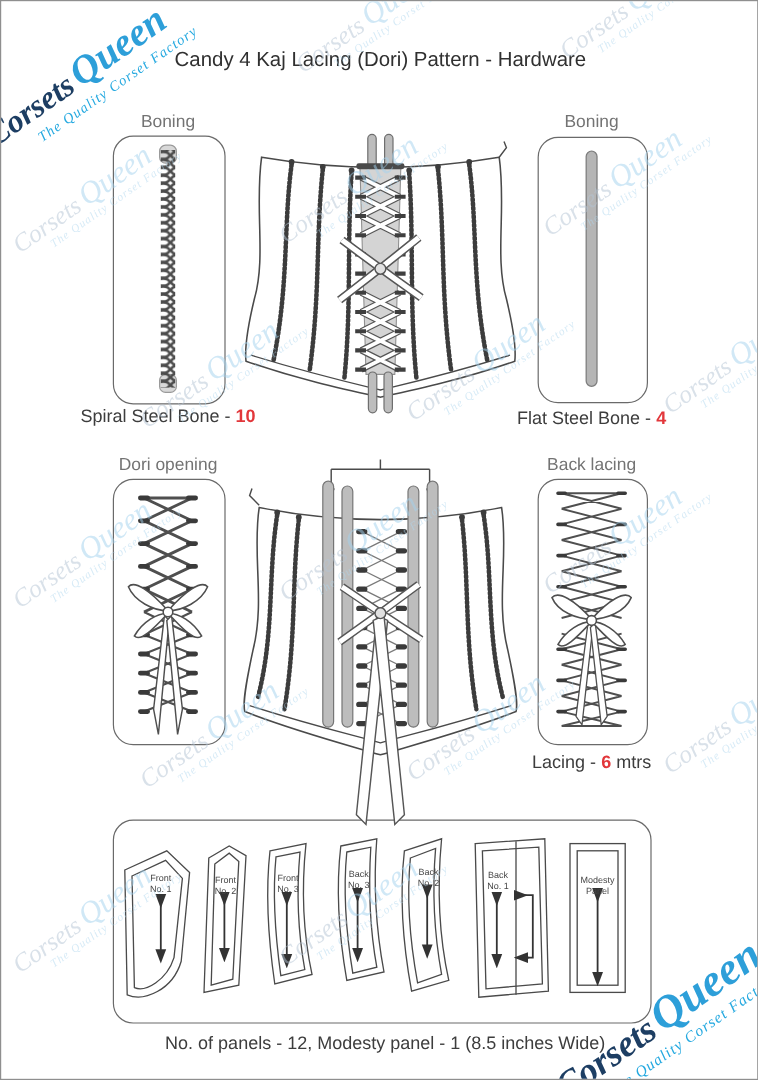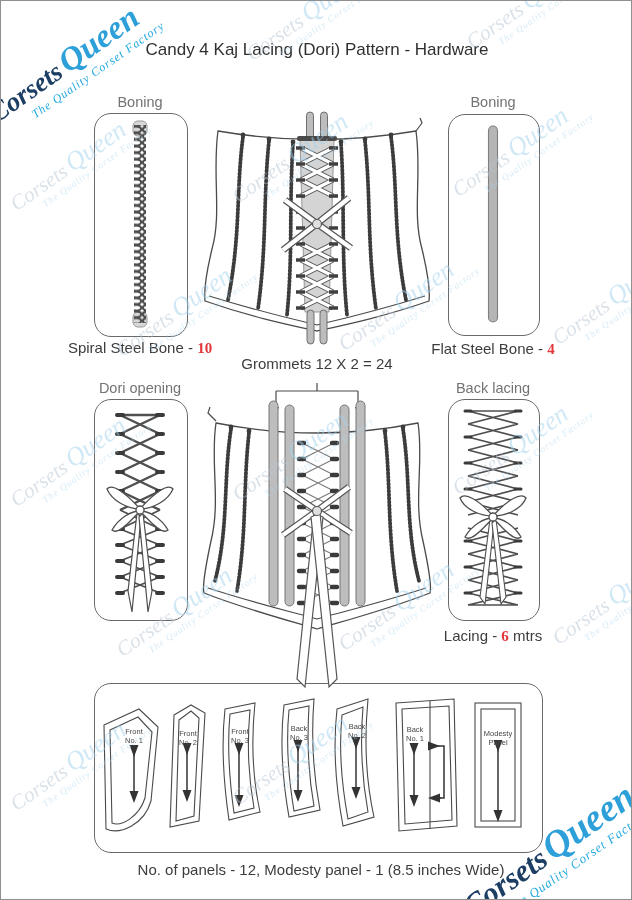--- a/index.html
+++ b/index.html
@@ -6,21 +6,21 @@
   .page{
     position:relative;width:630px;height:898px;margin:0 auto;
     background:#ffffff;border:1px solid #8f8f8f;overflow:hidden;
     font-family:"Liberation Sans",sans-serif;color:#3d3d3d;
   }
   .abs{position:absolute;}
   .ctr{transform:translateX(-50%);white-space:nowrap;}
   .title{font-size:17px;color:#303030;}
   .boxlab{font-size:14.5px;color:#737373;}
   .caption{font-size:15px;color:#3d3d3d;}
-  .red{color:#e2373b;font-weight:bold;font-family:Liberation Serif, serif;}
+  .red{color:#e2373b;font-weight:bold;}
   .rbox{
     position:absolute;border:1.3px solid #6a6a6a;border-radius:17px;background:transparent;
   }
   svg{position:absolute;overflow:visible;}
   
   .wm{
     position:absolute;transform:rotate(-35deg);transform-origin:0 50%;
     opacity:.5;pointer-events:none;white-space:nowrap;z-index:5;
     font-family:"Liberation Serif",serif;font-style:italic;line-height:1;
   }
@@ -81,21 +81,20 @@
 
   <div class="abs ctr boxlab" style="left:139px;top:93px;z-index:3">Boning</div>
   <div class="abs ctr boxlab" style="left:492px;top:93px;z-index:3">Boning</div>
 
   <div class="abs ctr caption" style="left:139px;top:338px;z-index:3">
     <span>Spiral Steel Bone - </span><span class="red">10</span>
   </div>
   <div class="abs ctr caption" style="left:492px;top:339px;z-index:3">
     <span>Flat Steel Bone - </span><span class="red">4</span>
   </div>
-  <div class="abs ctr caption" style="left:316px;top:354px;z-index:3">Grommets 12 X 2 = 24</div>
 
   <div class="abs ctr boxlab" style="left:139px;top:379px;z-index:3">Dori opening</div>
   <div class="abs ctr boxlab" style="left:492px;top:379px;z-index:3">Back lacing</div>
 
   <div class="abs ctr caption" style="left:492px;top:626px;z-index:3">
     <span>Lacing - </span><span class="red">6</span><span> mtrs</span>
   </div>
 
   <div class="abs ctr caption" style="left:320px;top:860px;z-index:3">No. of panels - 12, Modesty panel - 1 (8.5 inches Wide)</div>
 

